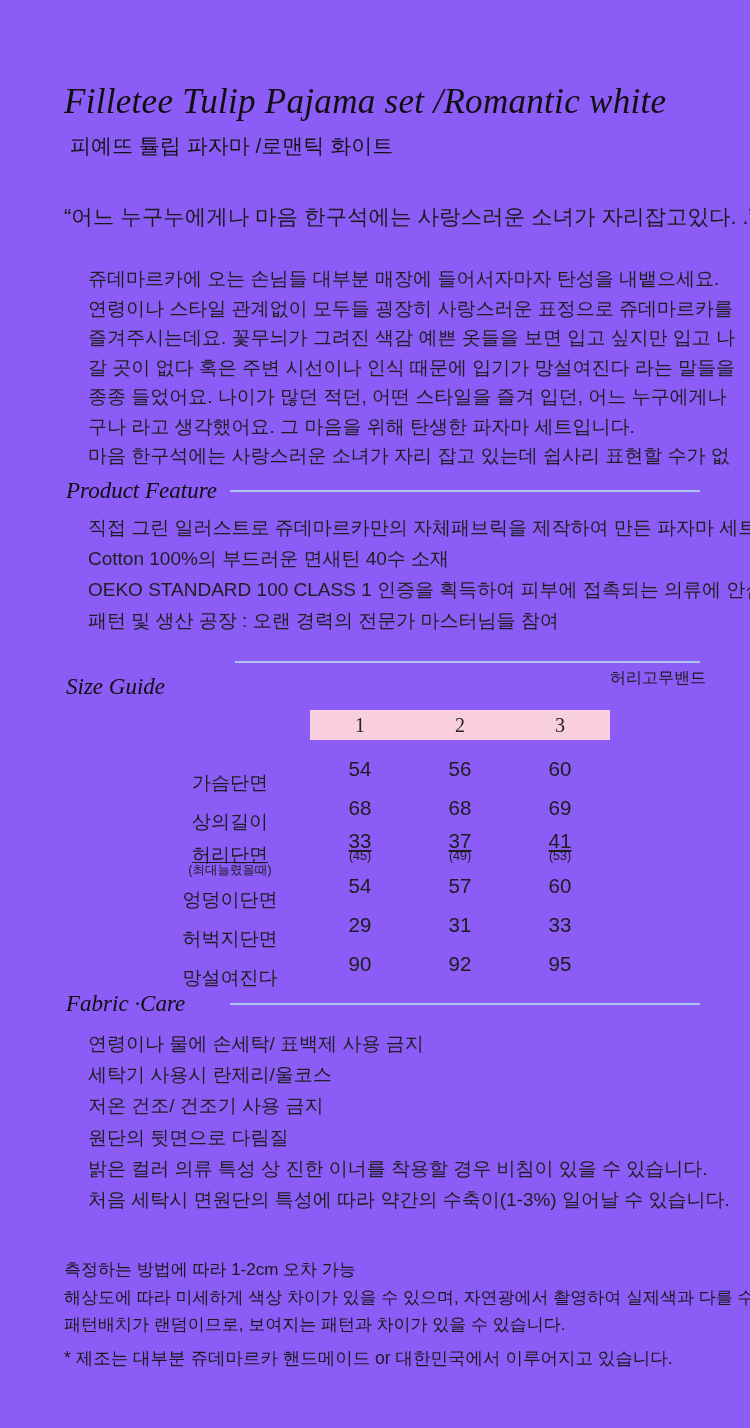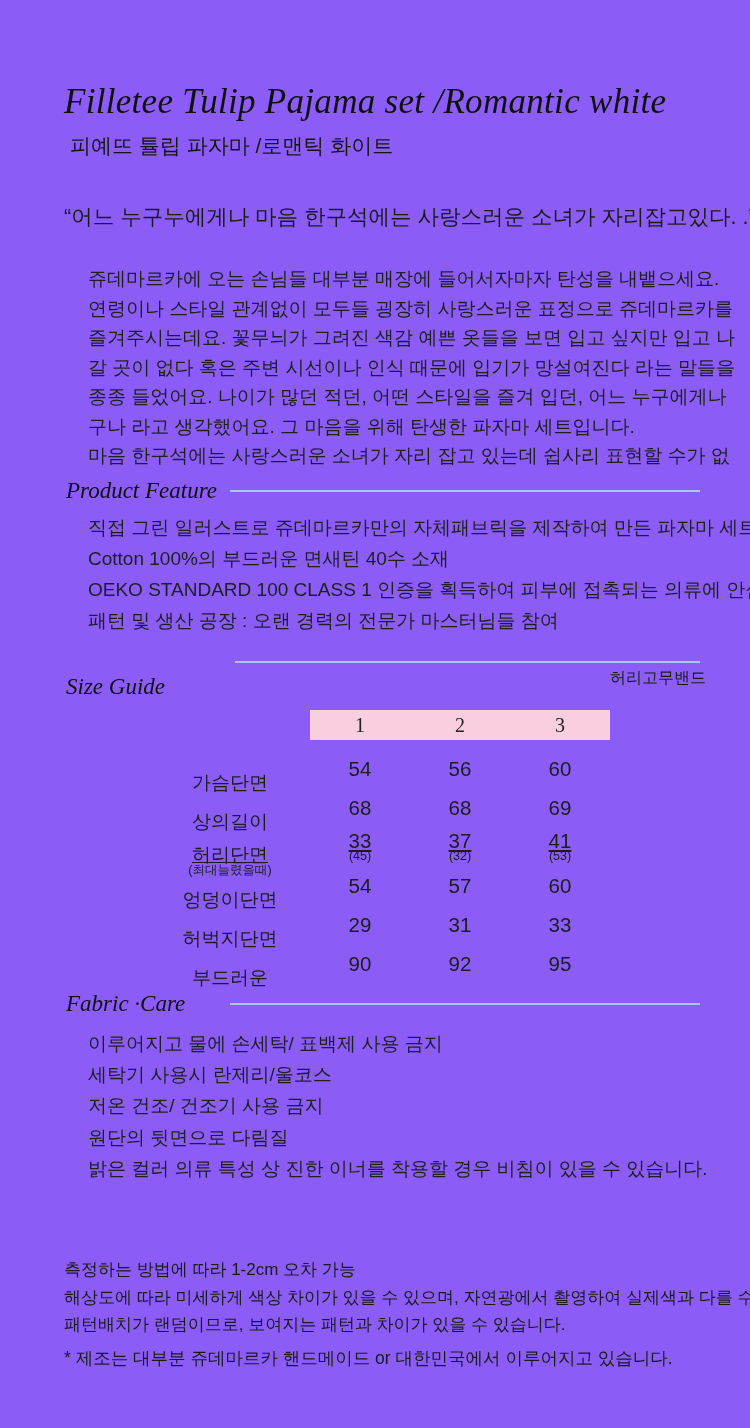--- a/index.html
+++ b/index.html
@@ -151,55 +151,56 @@
       <div class="sg-label">
         <div class="sg-main">허리단면</div>
         <div class="sg-sub">(최대늘렸을때)</div>
       </div>
       <div class="sg-cell">
         <div class="sg-main">33</div>
         <div class="sg-sub">(45)</div>
       </div>
       <div class="sg-cell">
         <div class="sg-main">37</div>
-        <div class="sg-sub">(32)</div>
+        <div class="sg-sub">(49)</div>
       </div>
       <div class="sg-cell">
         <div class="sg-main">41</div>
         <div class="sg-sub">(53)</div>
       </div>
     </div>
     <div class="sg-row">
       <div class="sg-label">엉덩이단면</div>
       <div class="sg-cell">54</div>
       <div class="sg-cell">57</div>
       <div class="sg-cell">60</div>
     </div>
     <div class="sg-row">
       <div class="sg-label">허벅지단면</div>
       <div class="sg-cell">29</div>
       <div class="sg-cell">31</div>
       <div class="sg-cell">33</div>
     </div>
     <div class="sg-row">
-      <div class="sg-label">부드러운</div>
+      <div class="sg-label">망설여진다</div>
       <div class="sg-cell">90</div>
       <div class="sg-cell">92</div>
       <div class="sg-cell">95</div>
     </div>
   </div>
 
   <div class="section-heading fc-heading">Fabric ·Care</div>
   <div class="rule fc-rule"></div>
   <div class="care-list">
-    <div>이루어지고 물에 손세탁/ 표백제 사용 금지</div>
+    <div>연령이나 물에 손세탁/ 표백제 사용 금지</div>
     <div>세탁기 사용시 란제리/울코스</div>
     <div>저온 건조/ 건조기 사용 금지</div>
     <div>원단의 뒷면으로 다림질</div>
     <div>밝은 컬러 의류 특성 상 진한 이너를 착용할 경우 비침이 있을 수 있습니다.</div>
+    <div>처음 세탁시 면원단의 특성에 따라 약간의 수축이(1-3%) 일어날 수 있습니다.</div>
   </div>
 
   <div class="footer-notes">
     <div>측정하는 방법에 따라 1-2cm 오차 가능</div>
     <div>해상도에 따라 미세하게 색상 차이가 있을 수 있으며, 자연광에서 촬영하여 실제색과 다를 수 있습니다.</div>
     <div>패턴배치가 랜덤이므로, 보여지는 패턴과 차이가 있을 수 있습니다.</div>
   </div>
   <div class="manufacture-note">* 제조는 대부분 쥬데마르카 핸드메이드 or 대한민국에서 이루어지고 있습니다.</div>
 
 </div>

